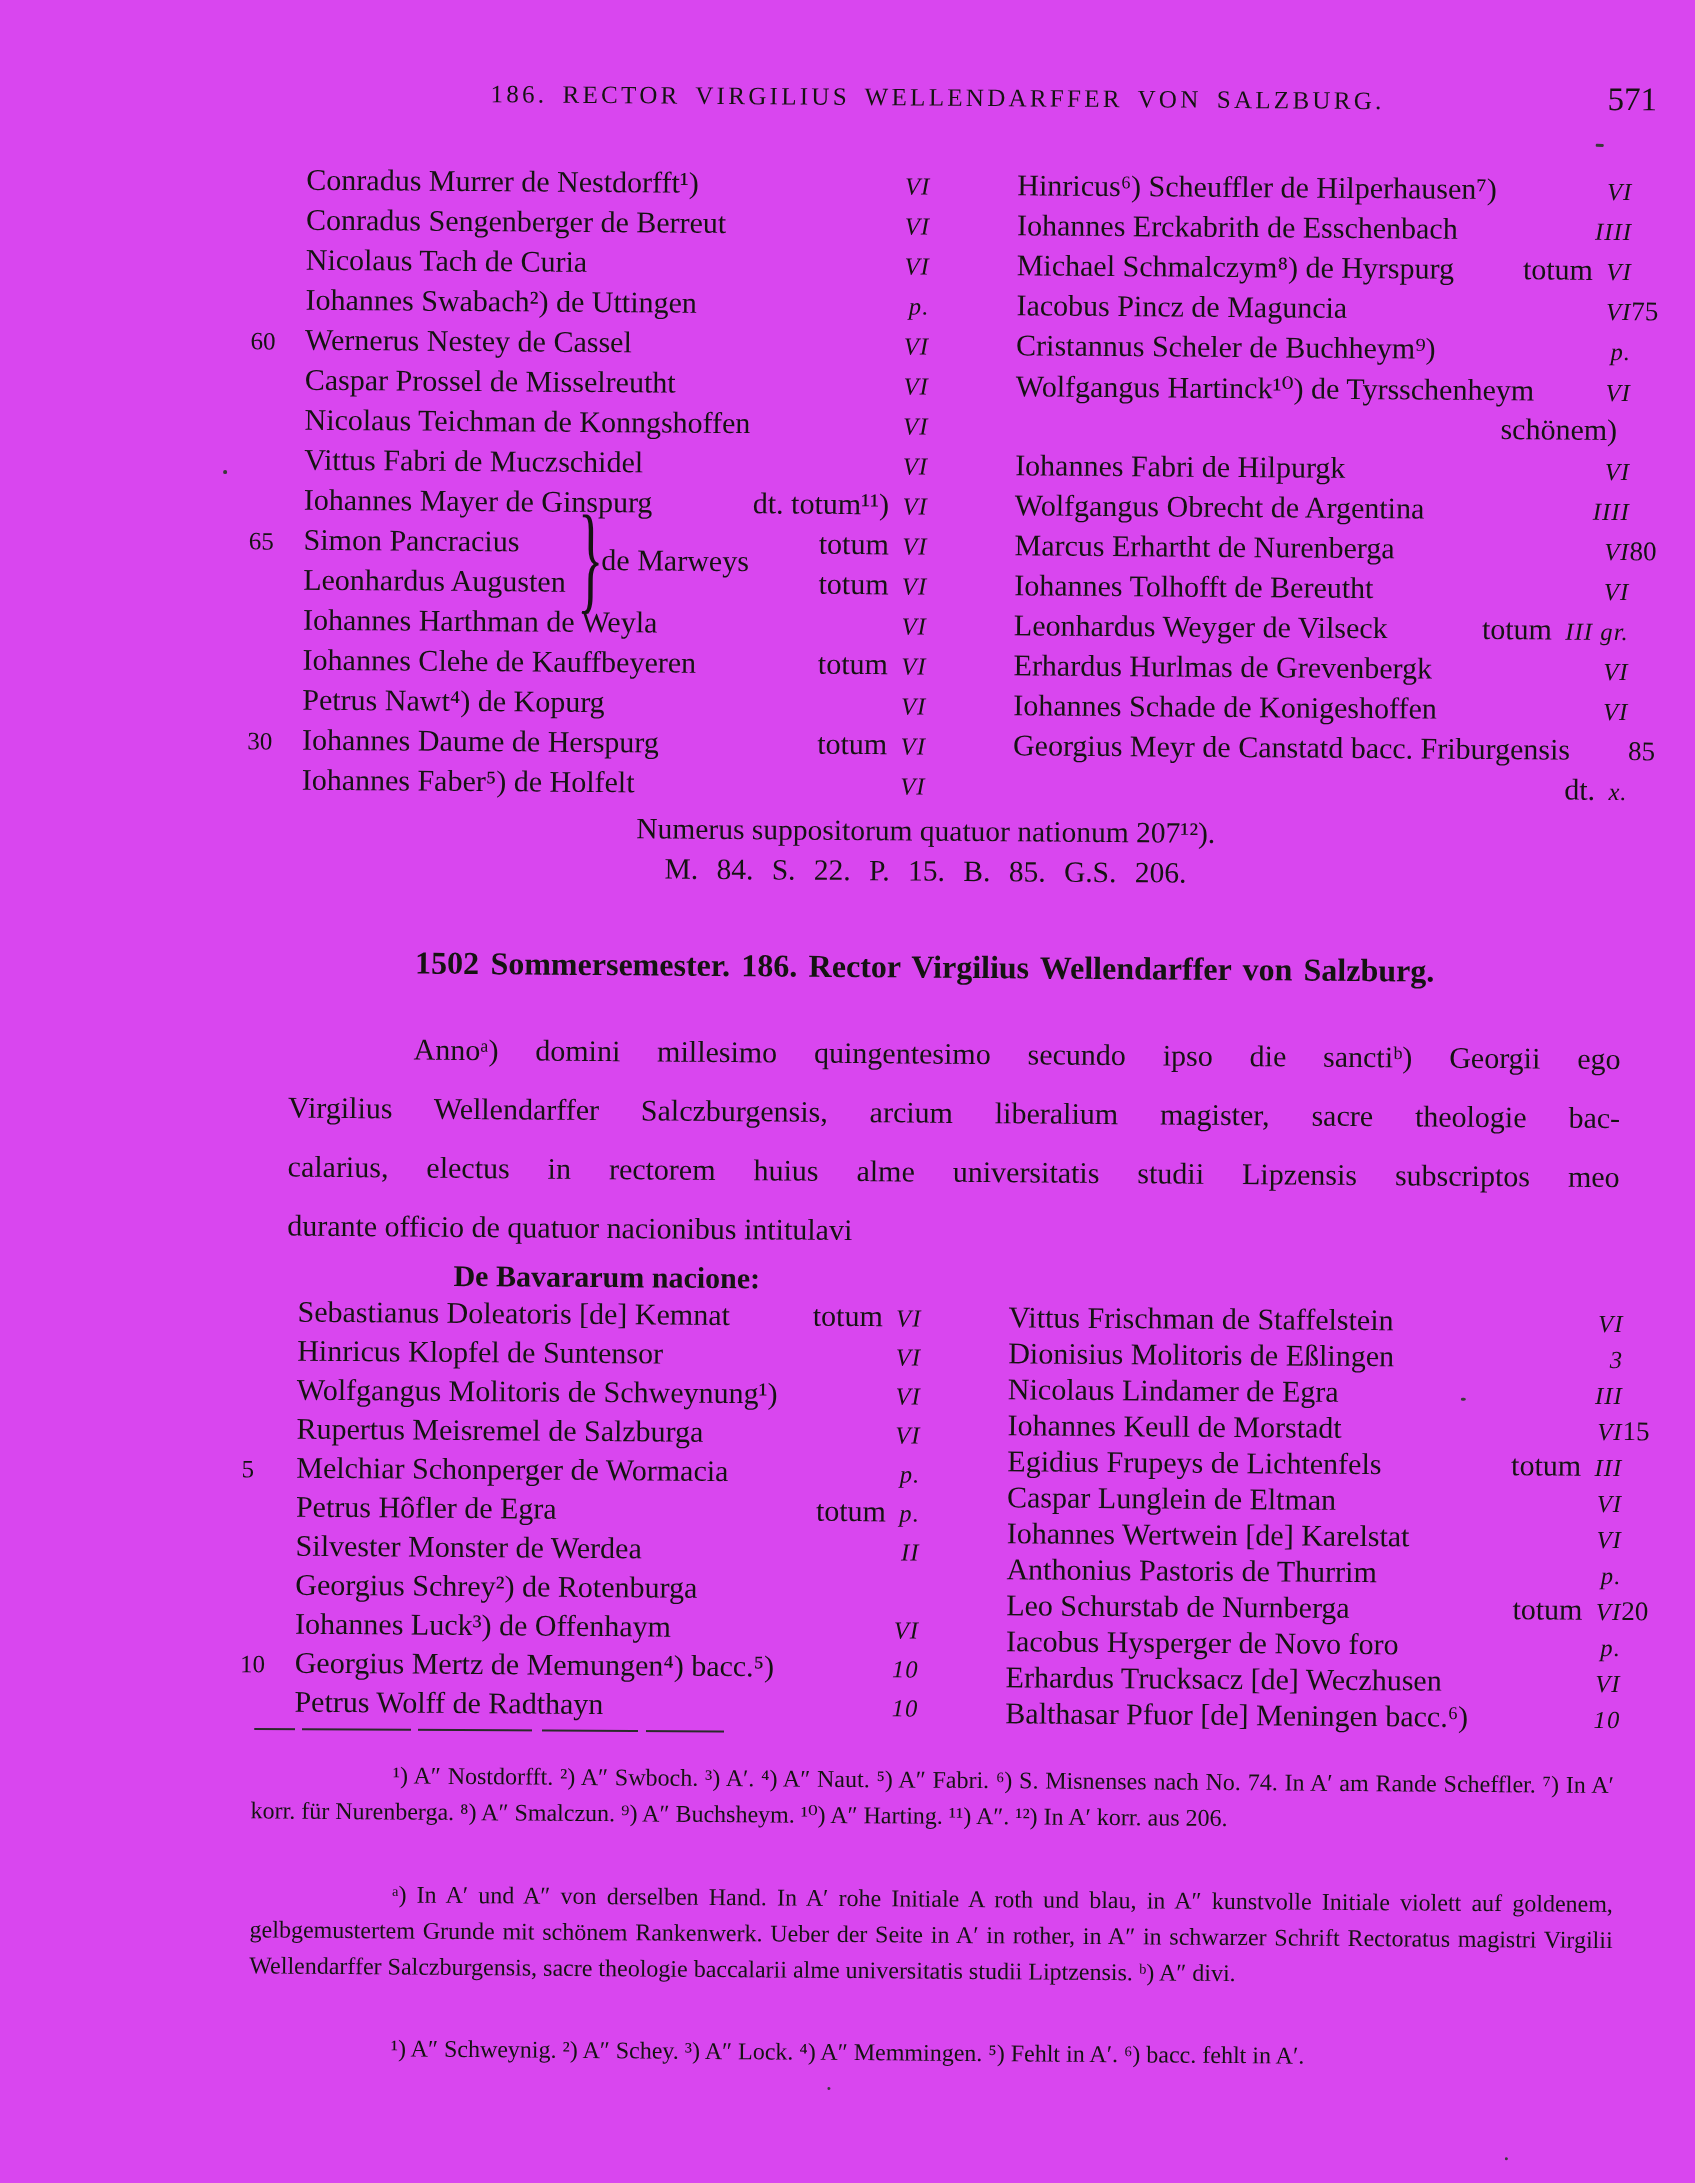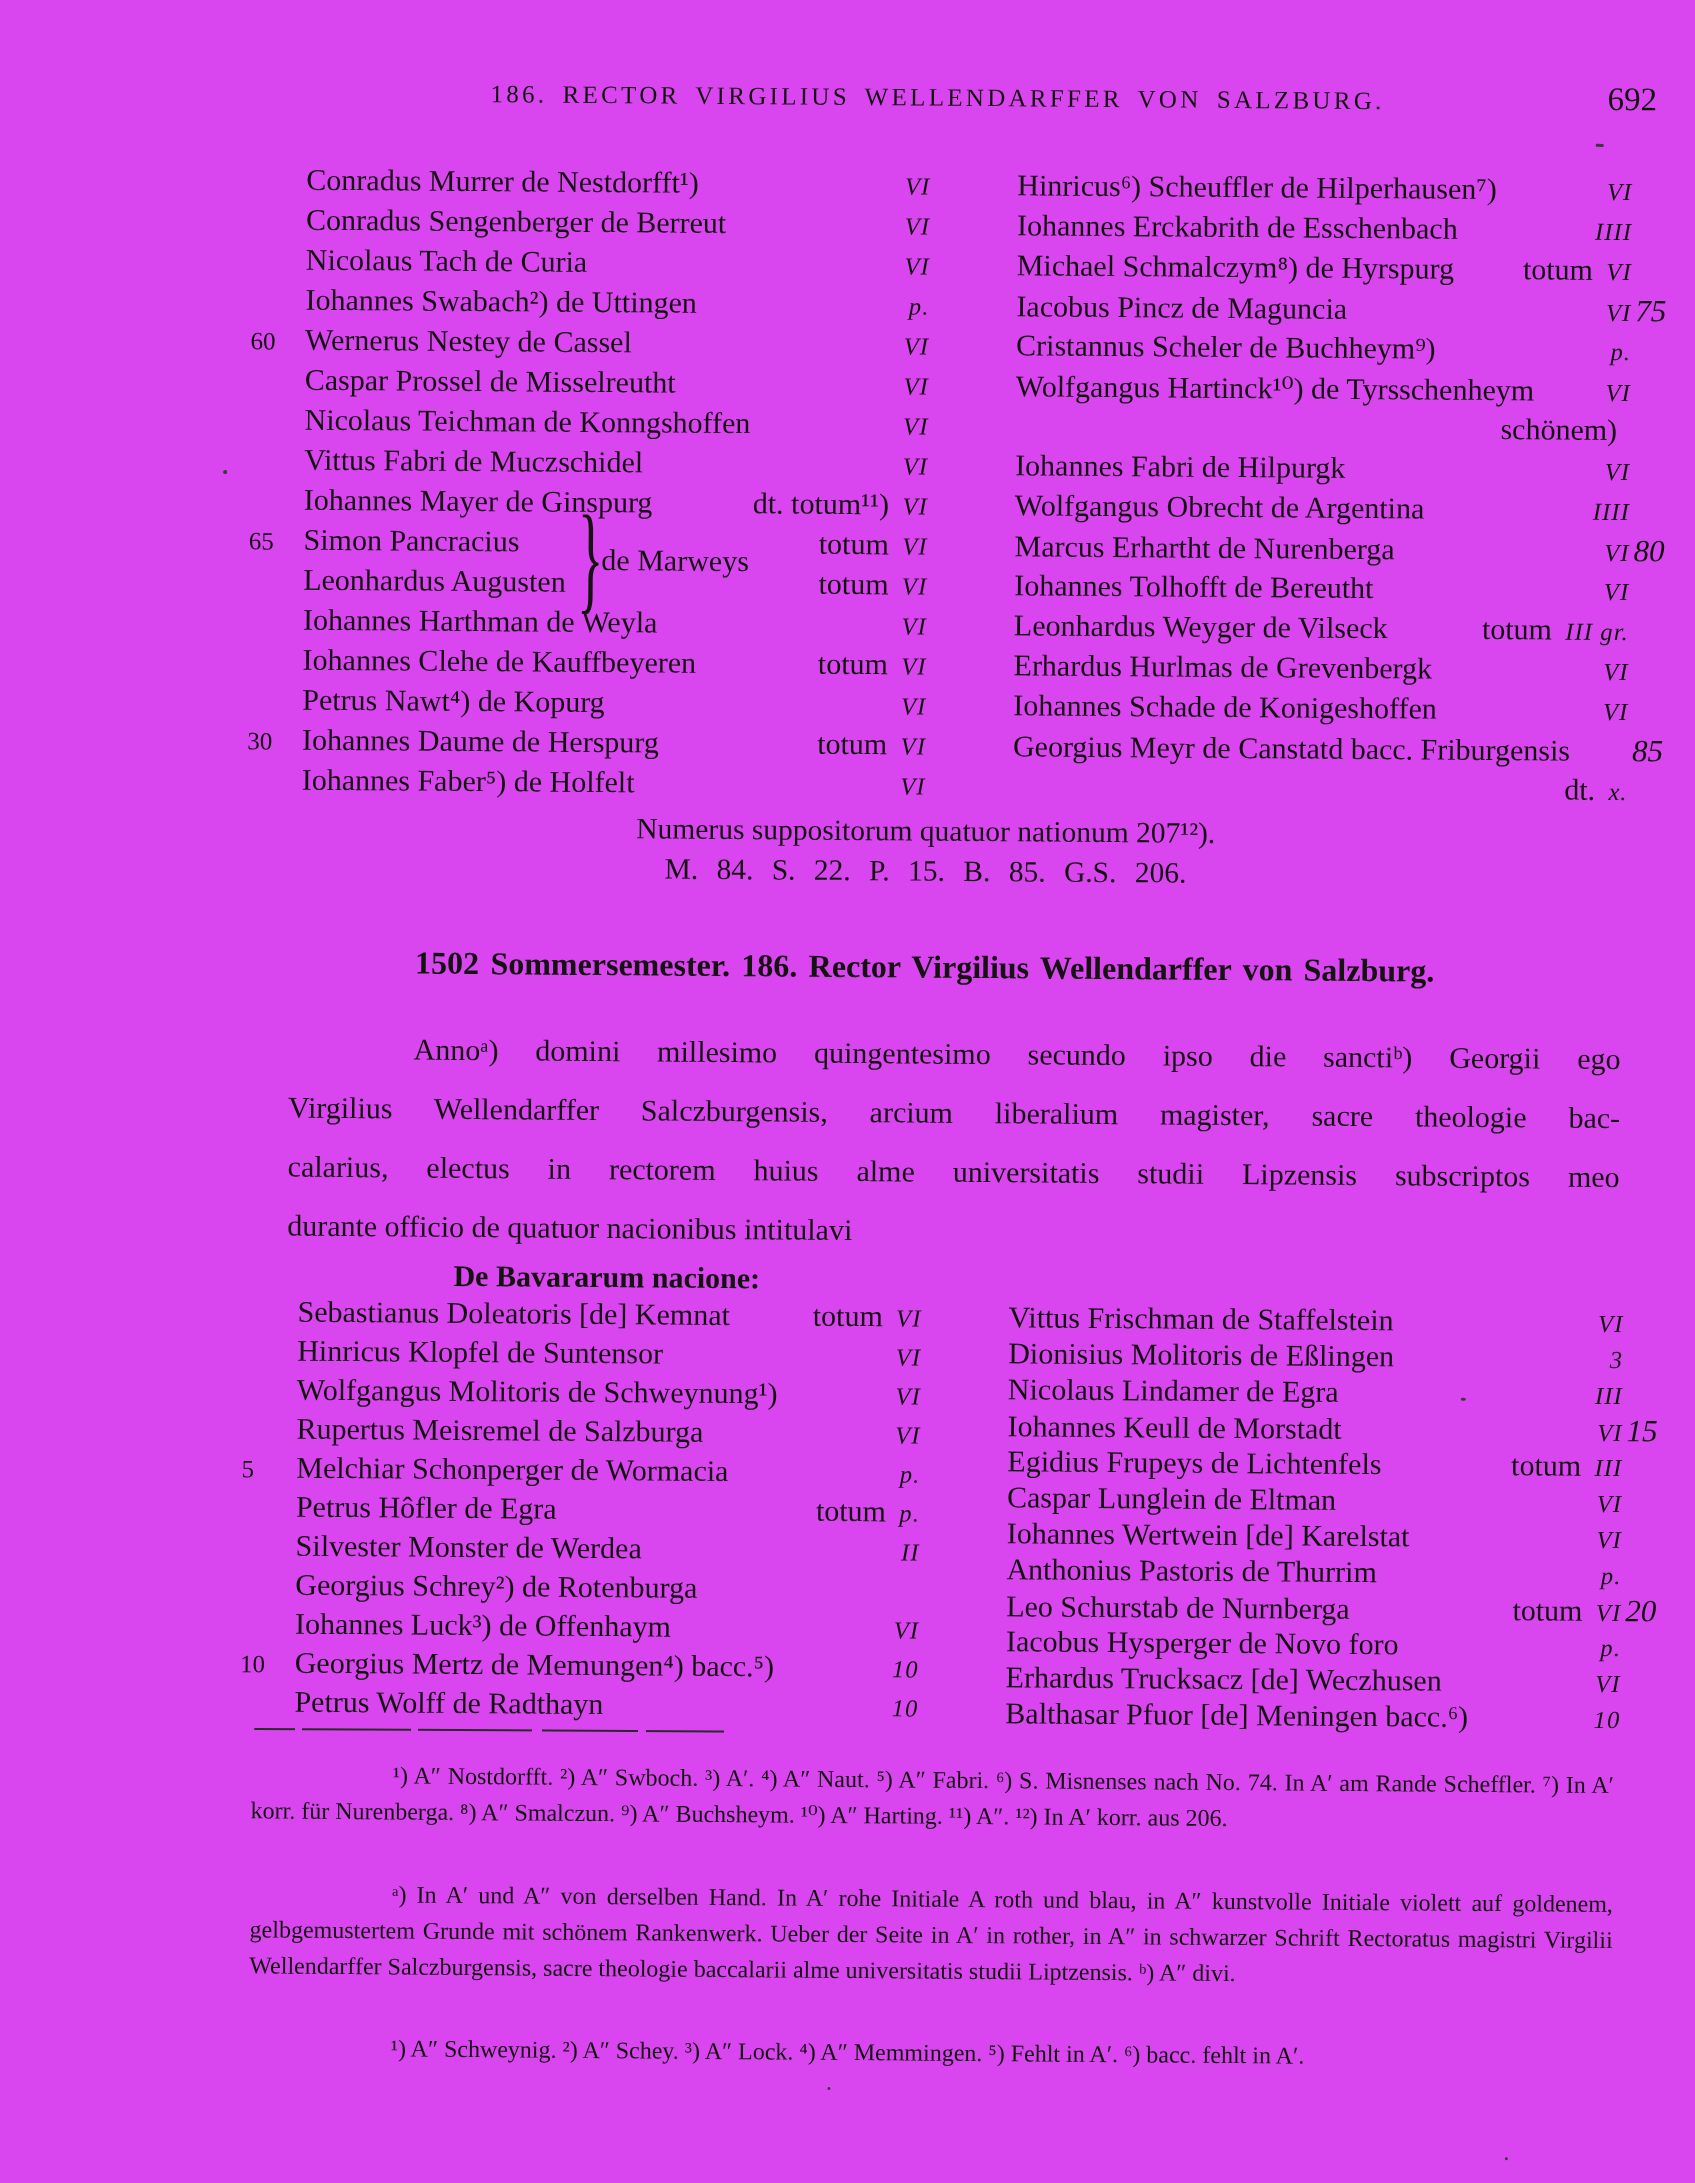--- a/index.html
+++ b/index.html
@@ -19,21 +19,21 @@
   .list{position:absolute;left:234px;width:1427px;}
   #list1{top:167px;height:641px;}
   #list2{top:1259px;height:485px;}
   .colL{position:absolute;left:0;top:0;width:691px;}
   .colR{position:absolute;left:778px;top:0;width:650px;}
   #list2 .colR{top:40px;}
   .row{display:flex;align-items:baseline;height:40px;font-size:30px;white-space:nowrap;}
   #list2 .colL .row{height:39px;}
   #list2 .colR .row{height:36px;}
   .ln{flex:none;width:67px;box-sizing:border-box;padding-left:12.3px;font-size:25px;}
-  .lnr{flex:none;width:35px;text-align:right;font-size:31px;font-style:italic;}
+  .lnr{flex:none;width:35px;text-align:left;font-size:27px;}
   .nm{flex:0 1 auto;}
   .feew{margin-left:auto;display:flex;align-items:baseline;gap:13.4px;}
   .pfx{}
   .val{font-size:24.5px;letter-spacing:1.1px;font-style:italic;}
   .bavhead{height:40px;line-height:40px;text-align:center;font-weight:bold;font-size:30px;
     box-sizing:border-box;padding-left:61px;white-space:nowrap;}
 
   
   .brace{position:absolute;left:341px;top:345px;height:95px;line-height:95px;
     font-size:120px;transform:scaleX(0.45);transform-origin:left center;font-weight:400;}
@@ -65,21 +65,21 @@
 
   .speck{position:absolute;background:#3a3a3a;border-radius:50%;}
 </style>
 </head>
 <body>
 
 <div class="page">
   <div class="tilt">
 
     <div class="running">186. RECTOR VIRGILIUS WELLENDARFFER VON SALZBURG.</div>
-    <div class="pageno">692</div>
+    <div class="pageno">571</div>
 
     <div class="list" id="list1">
       <div class="colL">
 
           <div class="row">
             <span class="ln"></span>
             <span class="nm">Conradus Murrer de Nestdorfft¹)</span>
             <span class="feew">
               <span class="pfx"></span>
               <span class="val">VI</span>

